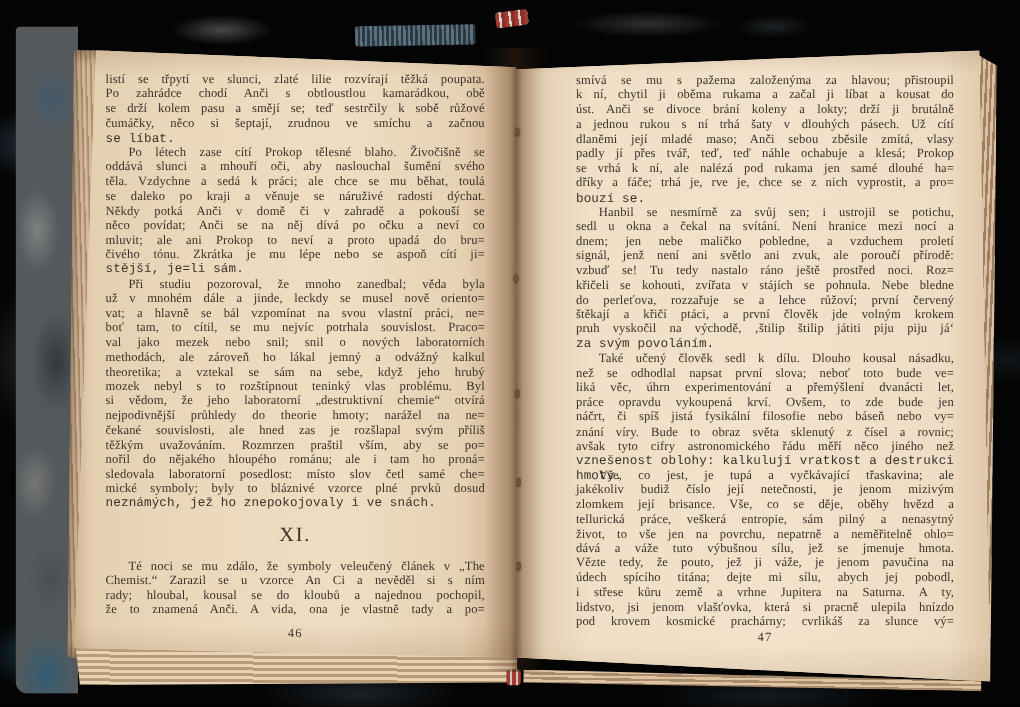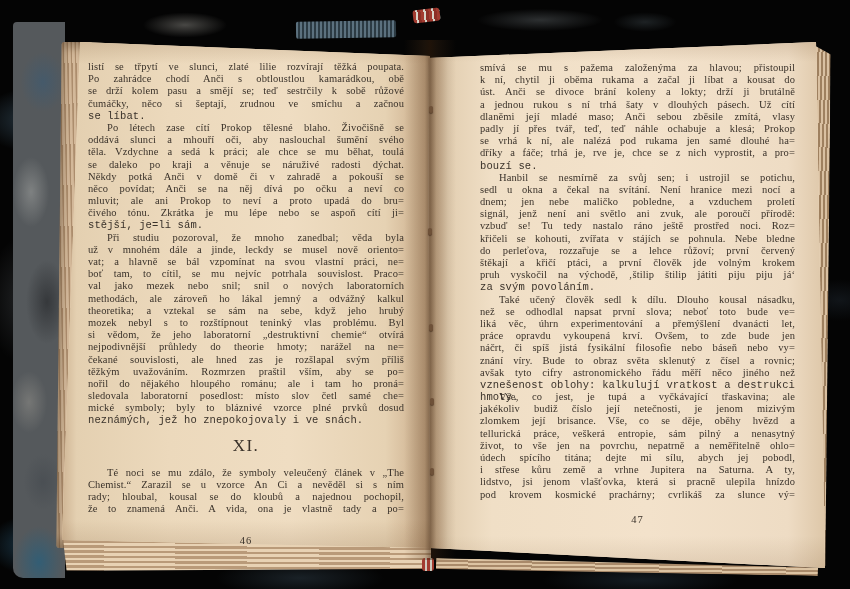--- a/index.html
+++ b/index.html
@@ -125,22 +125,22 @@
     letter-spacing:0.1px;
   }
   .page-text .line.endline{text-align-last:left;font-family:Liberation Mono, monospace;}
   .page-text .line.indent{text-indent:19px;}
   .text-left{left:88px;top:61px;width:316px;}
   .text-right{left:480px;top:62px;width:315px;}
   .chapter-heading{
     text-align:center;font-size:17px;letter-spacing:1.5px;
     margin-top:12px;margin-bottom:15px;height:13px;line-height:13px;
   }
-  .pagenum{text-align:center;font-size:10.5px;margin-top:20px;letter-spacing:1px;}
-  .pagenum-right{margin-top:13px;}
+  .pagenum{text-align:center;font-size:10.5px;margin-top:8px;letter-spacing:1px;}
+  .pagenum-right{margin-top:1px;}
 </style>
 </head>
 <body>
 
 <div class="scene">
 
   <div class="cover-strip"></div>
   <div class="top-deckle"></div>
   <div class="headband-top"></div>
 
@@ -245,20 +245,22 @@
           <div class="line">znání víry. Bude to obraz světa sklenutý z čísel a rovnic;</div>
           <div class="line">avšak tyto cifry astronomického řádu měří něco jiného než</div>
           <div class="line endline">vznešenost oblohy: kalkulují vratkost a destrukci hmoty.</div>
         </div>
         <div class="para">
           <div class="line indent">Vše, co jest, je tupá a vyčkávající třaskavina; ale</div>
           <div class="line">jakékoliv budiž číslo její netečnosti, je jenom mizivým</div>
           <div class="line">zlomkem její brisance. Vše, co se děje, oběhy hvězd a</div>
           <div class="line">tellurická práce, veškerá entropie, sám pilný a nenasytný</div>
           <div class="line">život, to vše jen na povrchu, nepatrně a neměřitelně ohlo=</div>
+          <div class="line">dává a váže tuto výbušnou sílu, jež se jmenuje hmota.</div>
+          <div class="line">Vězte tedy, že pouto, jež ji váže, je jenom pavučina na</div>
           <div class="line">údech spícího titána; dejte mi sílu, abych jej pobodl,</div>
           <div class="line">i střese kůru země a vrhne Jupitera na Saturna. A ty,</div>
           <div class="line">lidstvo, jsi jenom vlašťovka, která si pracně ulepila hnízdo</div>
           <div class="line">pod krovem kosmické prachárny; cvrlikáš za slunce vý=</div>
         </div>
       </div>
     <div class="pagenum pagenum-right">47</div>
   </div>
 
 </div>

